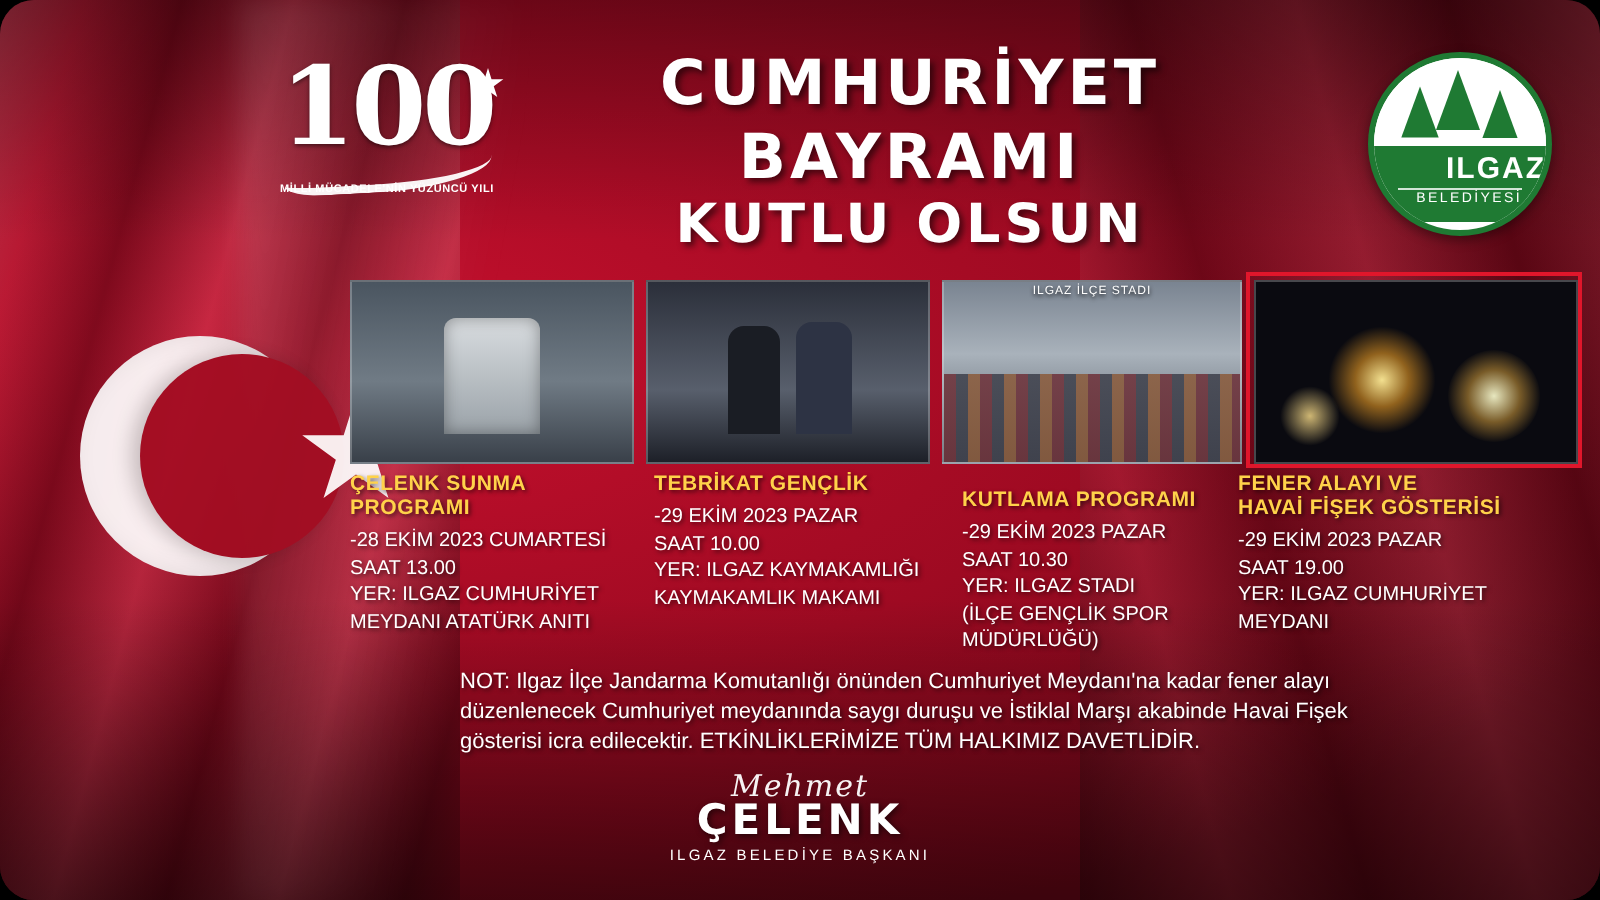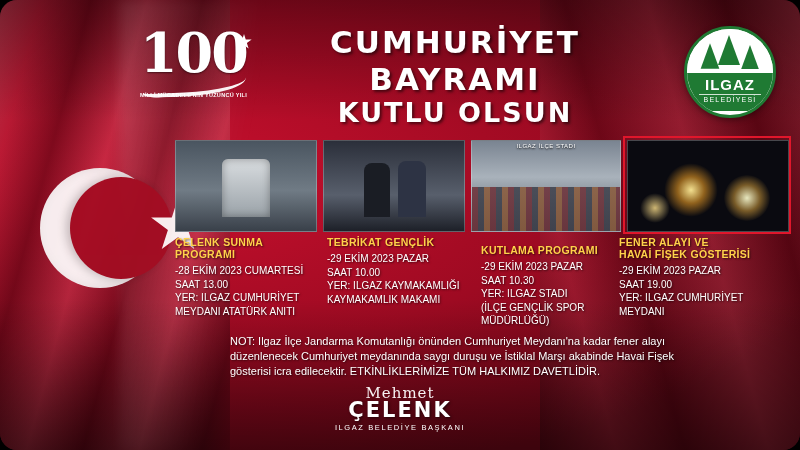--- a/index.html
+++ b/index.html
@@ -151,21 +151,21 @@
     border-right: 11px solid transparent;
     border-bottom: 30px solid #1f7a33;
   }
   .muni .tree.t1 { left: 12px; top: 12px; transform: scale(0.85); }
   .muni .tree.t2 { left: 31px; top: 6px; }
   .muni .tree.t3 { left: 52px; top: 13px; transform: scale(0.8); }
   .muni .band {
     position: absolute; left: 0; right: 0; top: 44px; height: 38px;
     background: #1f7a33;
     color: #fff;
-    text-align: center;
+    text-align: right;
   }
   .muni .band .name {
     font-size: 15px; font-weight: bold; letter-spacing: 1px;
     margin-top: 3px;
     font-family: "Liberation Sans", sans-serif;
   }
   .muni .band .sub {
     font-size: 7px; letter-spacing: 1.2px;
     border-top: 1px solid rgba(255,255,255,0.8);
     margin: 1px 12px 0 12px;
@@ -303,20 +303,21 @@
   }
   
   .sig {
     position: absolute;
     left: 0; right: 0; bottom: 18px;
     text-align: center;
     color: #ffffff;
   }
   .sig .script {
     font-family: "DejaVu Serif", serif;
+    font-style: italic;
     font-size: 15px;
     letter-spacing: 1px;
     opacity: 0.95;
     margin-bottom: -4px;
   }
   .sig .name {
     font-size: 21px;
     font-weight: bold;
     letter-spacing: 2px;
     font-family: "DejaVu Sans", sans-serif;

